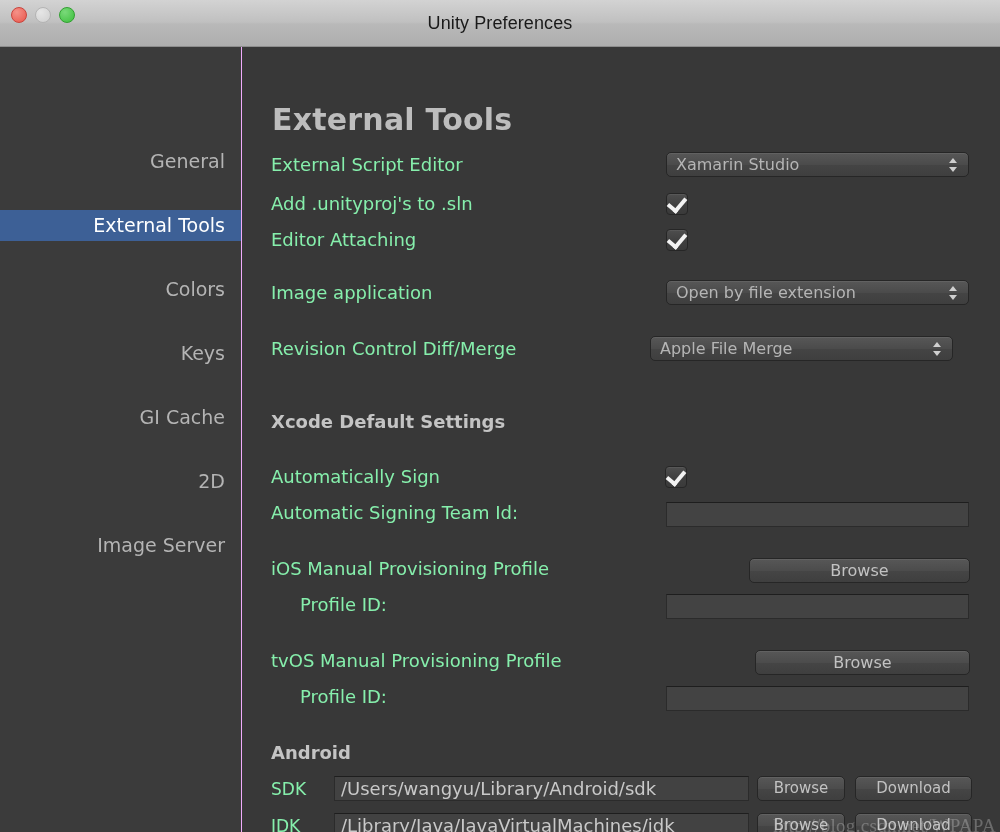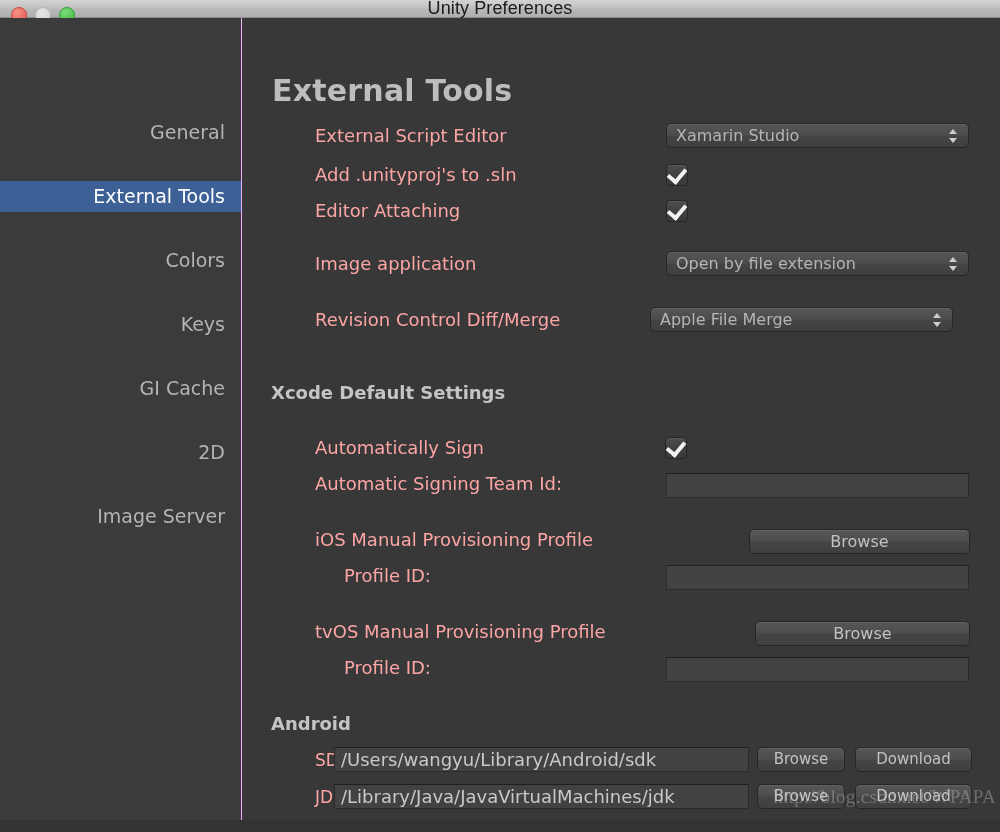--- a/index.html
+++ b/index.html
@@ -18,21 +18,21 @@
     position: relative;
     width: 1000px;
     height: 832px;
     overflow: hidden;
     background: #333333;
   }
 
   
   .titlebar {
     position: relative;
-    height: 18px;
+    height: 47px;
     background: linear-gradient(to bottom, #d3d3d3 0%, #c0c0c0 48%, #b9b9b9 52%, #aeaeae 100%);
     border-bottom: 1px solid #8d8d8d;
     box-sizing: border-box;
     display: flex;
     align-items: center;
   }
   .traffic {
     position: absolute;
     left: 11px;
     top: 0;
@@ -114,24 +114,23 @@
     position: absolute;
     left: 0;
     width: 100%;
     height: 26px;
   }
   .lbl {
     position: absolute;
     left: 29px;
     top: 0;
     font-size: 18px;
-    color: #fca5a5;
+    color: #86efac;
     white-space: nowrap;
     line-height: 26px;
-    margin-left: 44px;
   }
   .lbl.indent { left: 58px; }
   .lbl.small  { font-size: 17px; }
   .section-head {
     position: absolute;
     left: 29px;
     font-size: 18px;
     font-weight: bold;
     color: #c4c4c4;
     line-height: 26px;

